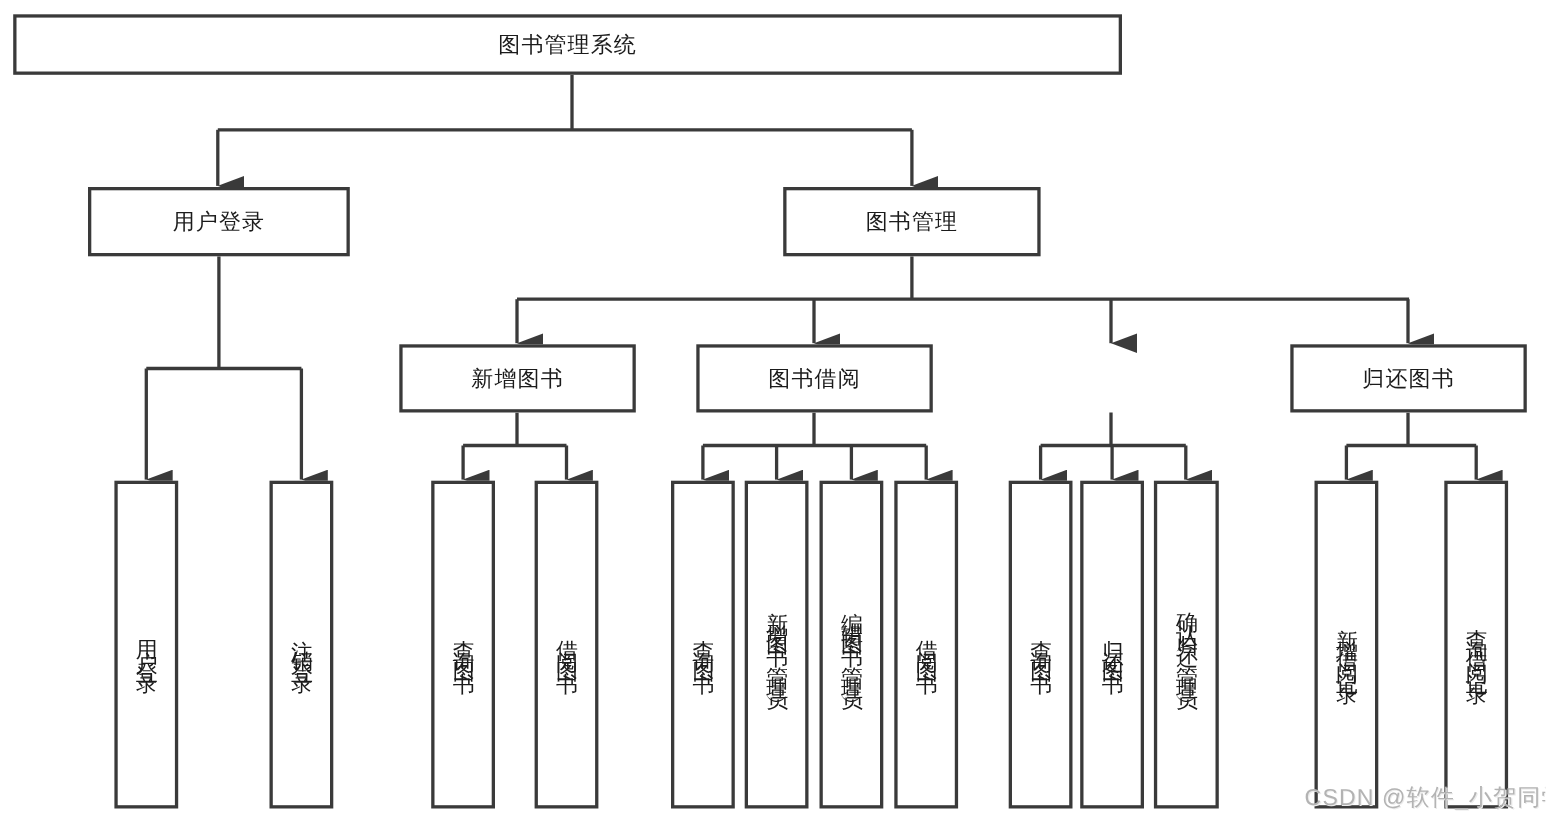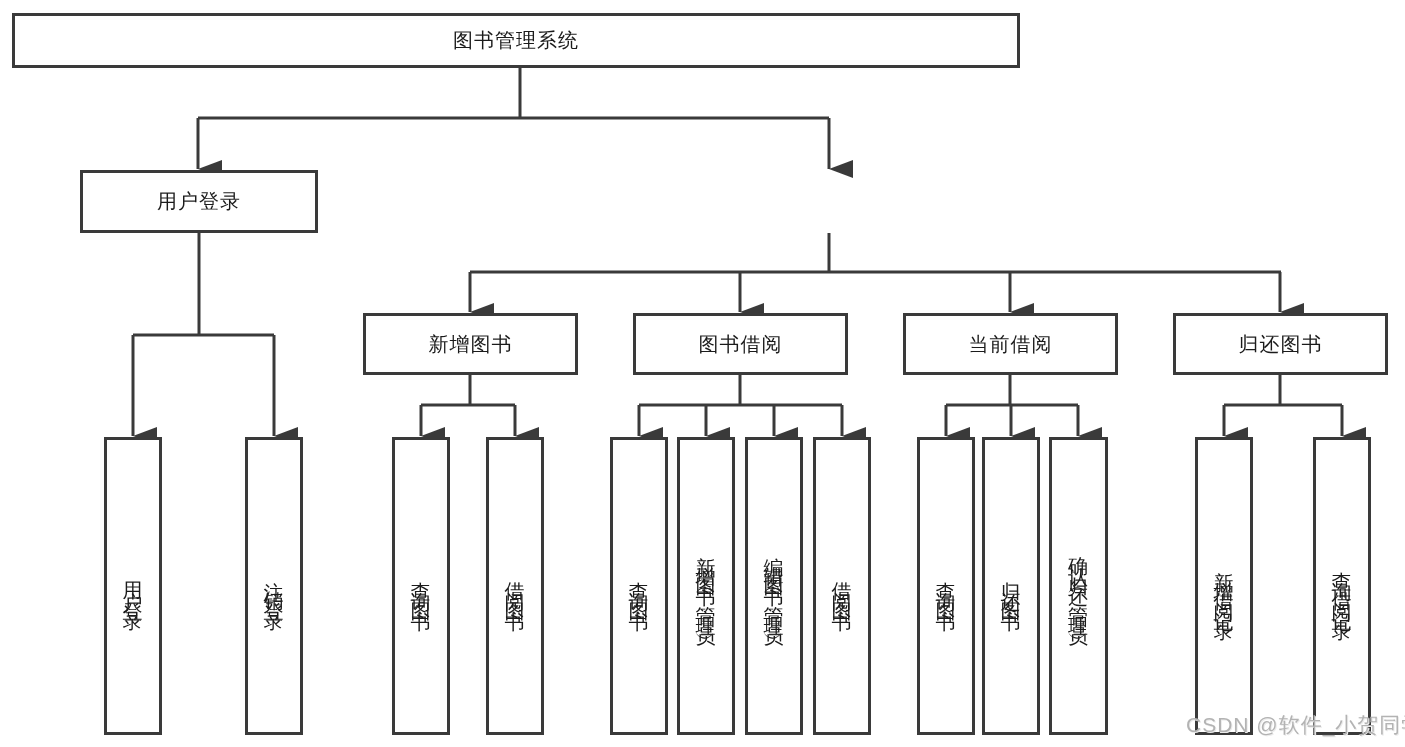--- a/index.html
+++ b/index.html
@@ -82,29 +82,29 @@
     </g>
   </svg>
 
   <div class="box" style="left:12px;top:13px;width:1008px;height:55px;">
     <span>图书管理系统</span>
   </div>
 
   <div class="box" style="left:80px;top:170px;width:238px;height:63px;">
     <span>用户登录</span>
   </div>
+  <div class="box" style="left:712px;top:170px;width:234px;height:63px;">
+    <span>图书管理</span>
+  </div>
 
   <div class="box" style="left:363px;top:313px;width:215px;height:62px;">
     <span>新增图书</span>
   </div>
   <div class="box" style="left:633px;top:313px;width:215px;height:62px;text-align:right;">
     <span>图书借阅</span>
-  </div>
-  <div class="box" style="left:903px;top:313px;width:215px;height:62px;">
-    <span>当前借阅</span>
   </div>
   <div class="box" style="left:1173px;top:313px;width:215px;height:62px;">
     <span>归还图书</span>
   </div>
 
   <div class="box leaf" style="left:104px;top:437px;width:58px;height:298px;">
     <span>用户登录</span>
   </div>
   <div class="box leaf" style="left:245px;top:437px;width:58px;height:298px;">
     <span>注销登录</span>

